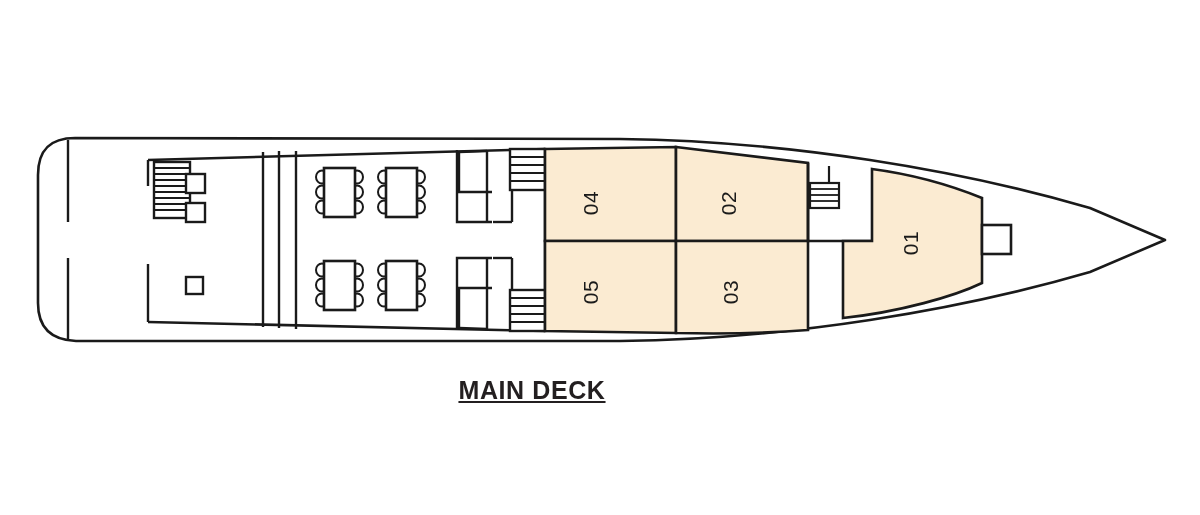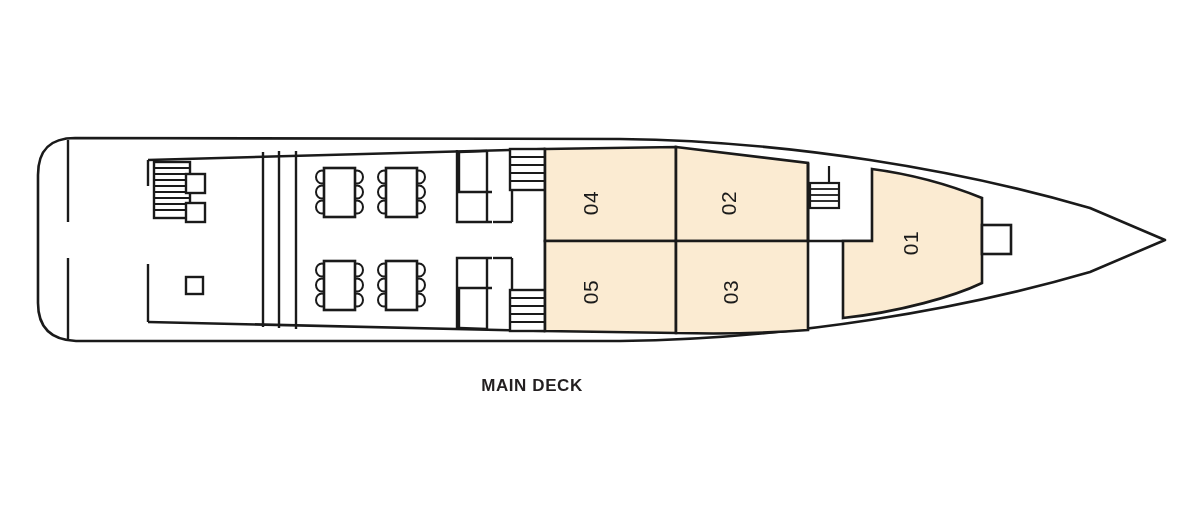--- a/index.html
+++ b/index.html
@@ -28,24 +28,25 @@
     height: 515px;
     display: block;
   }
   .deck-title {
     position: absolute;
     left: 0;
     top: 376px;
     width: 1064px;
     text-align: center;
     font-family: "Liberation Sans", sans-serif;
-    font-size: 17px;
+    font-size: 25px;
     font-weight: bold;
     letter-spacing: 0.6px;
     color: #231f20;
+    text-decoration: underline;
   }
   .cabin-label {
     font-family: "Liberation Sans", sans-serif;
     font-size: 21px;
     font-weight: normal;
     fill: #1a1a1a;
     letter-spacing: 0.5px;
   }
 </style>
 </head>

